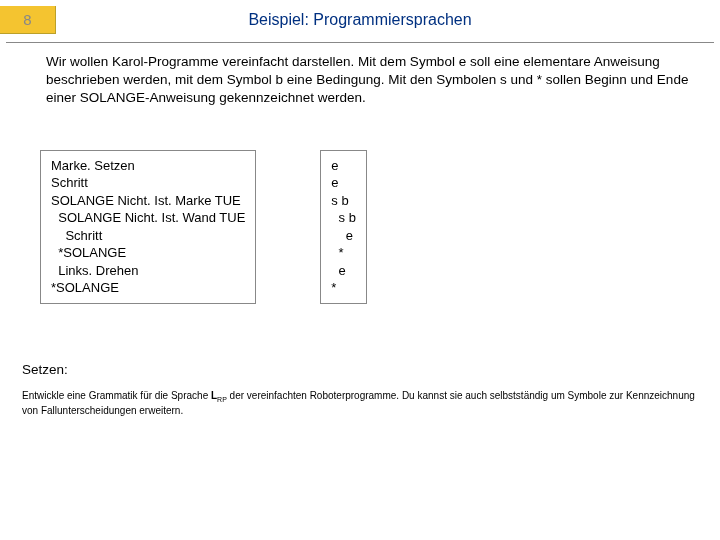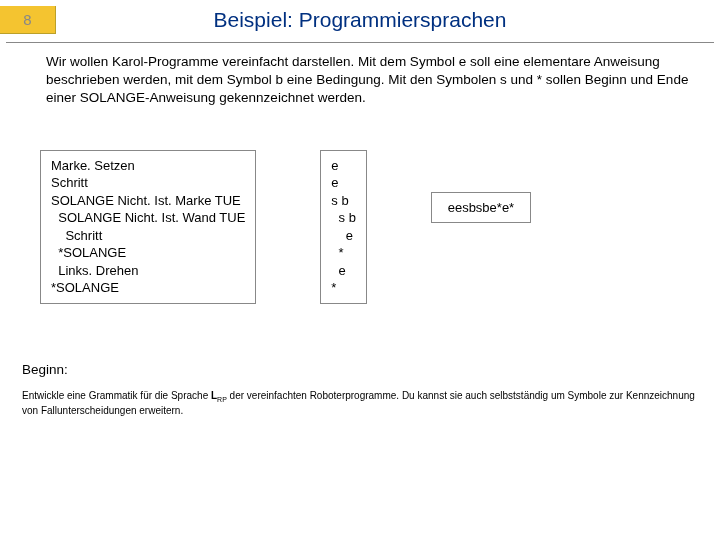--- a/index.html
+++ b/index.html
@@ -25,21 +25,21 @@
     color: #888;
     font-size: 15px;
     display: flex;
     align-items: center;
     justify-content: center;
   }
   .heading {
     flex: 1;
     text-align: center;
     color: #003080;
-    font-size: 21px;
+    font-size: 16px;
     font-weight: normal;
     padding-right: 56px;
   }
   .rule {
     border: none;
     border-top: 1px solid #888;
     margin: 2px 6px 0 6px;
   }
   .intro {
     font-size: 13.5px;
@@ -100,19 +100,18 @@
   Links. Drehen
 *SOLANGE</div>
   <div class="codebox narrow">e
 e
 s b
   s b
     e
   *
   e
 *</div>
-  <div class="codebox string">eesbsbe*e*</div>
 </div>
 
-<div class="task-label">Beginn:</div>
+<div class="task-label">Setzen:</div>
 <div class="task-body">
   <span>Entwickle eine Grammatik für die Sprache </span><b>L</b><sub>RP</sub><span> der vereinfachten Roboterprogramme. Du kannst sie auch selbstständig um Symbole zur Kennzeichnung von Fallunterscheidungen erweitern.</span>
 </div>
 
 </body></html>

